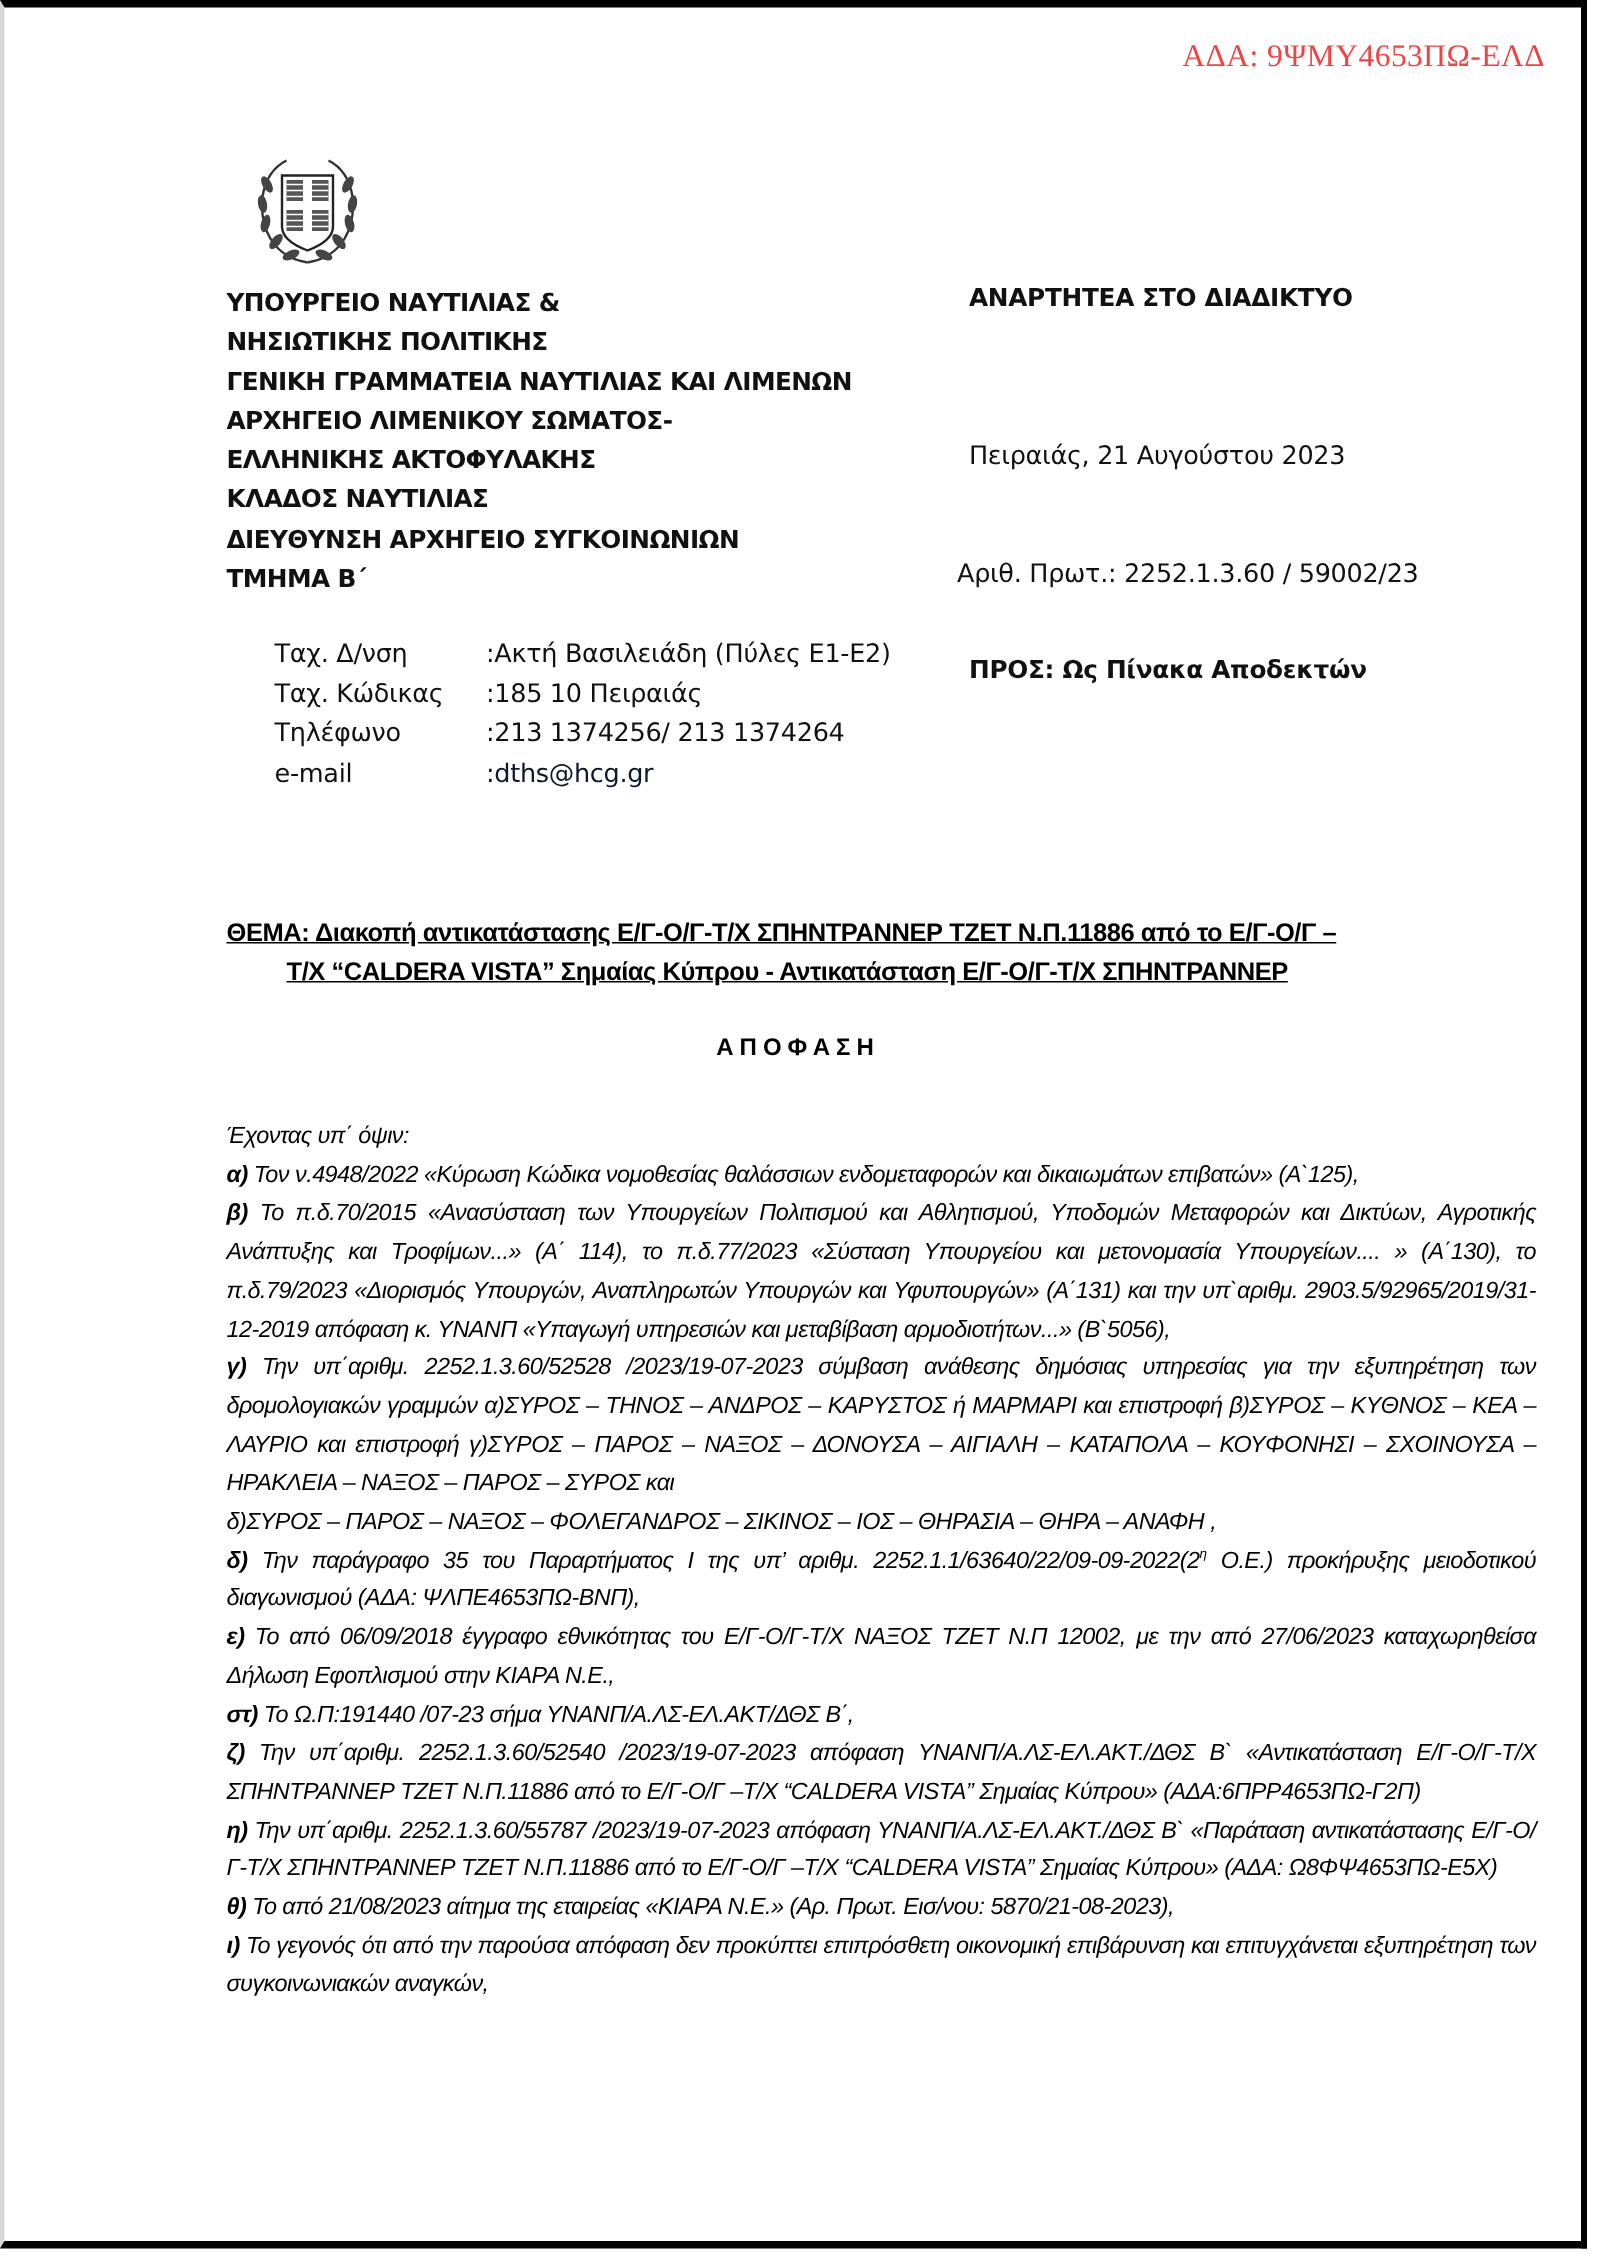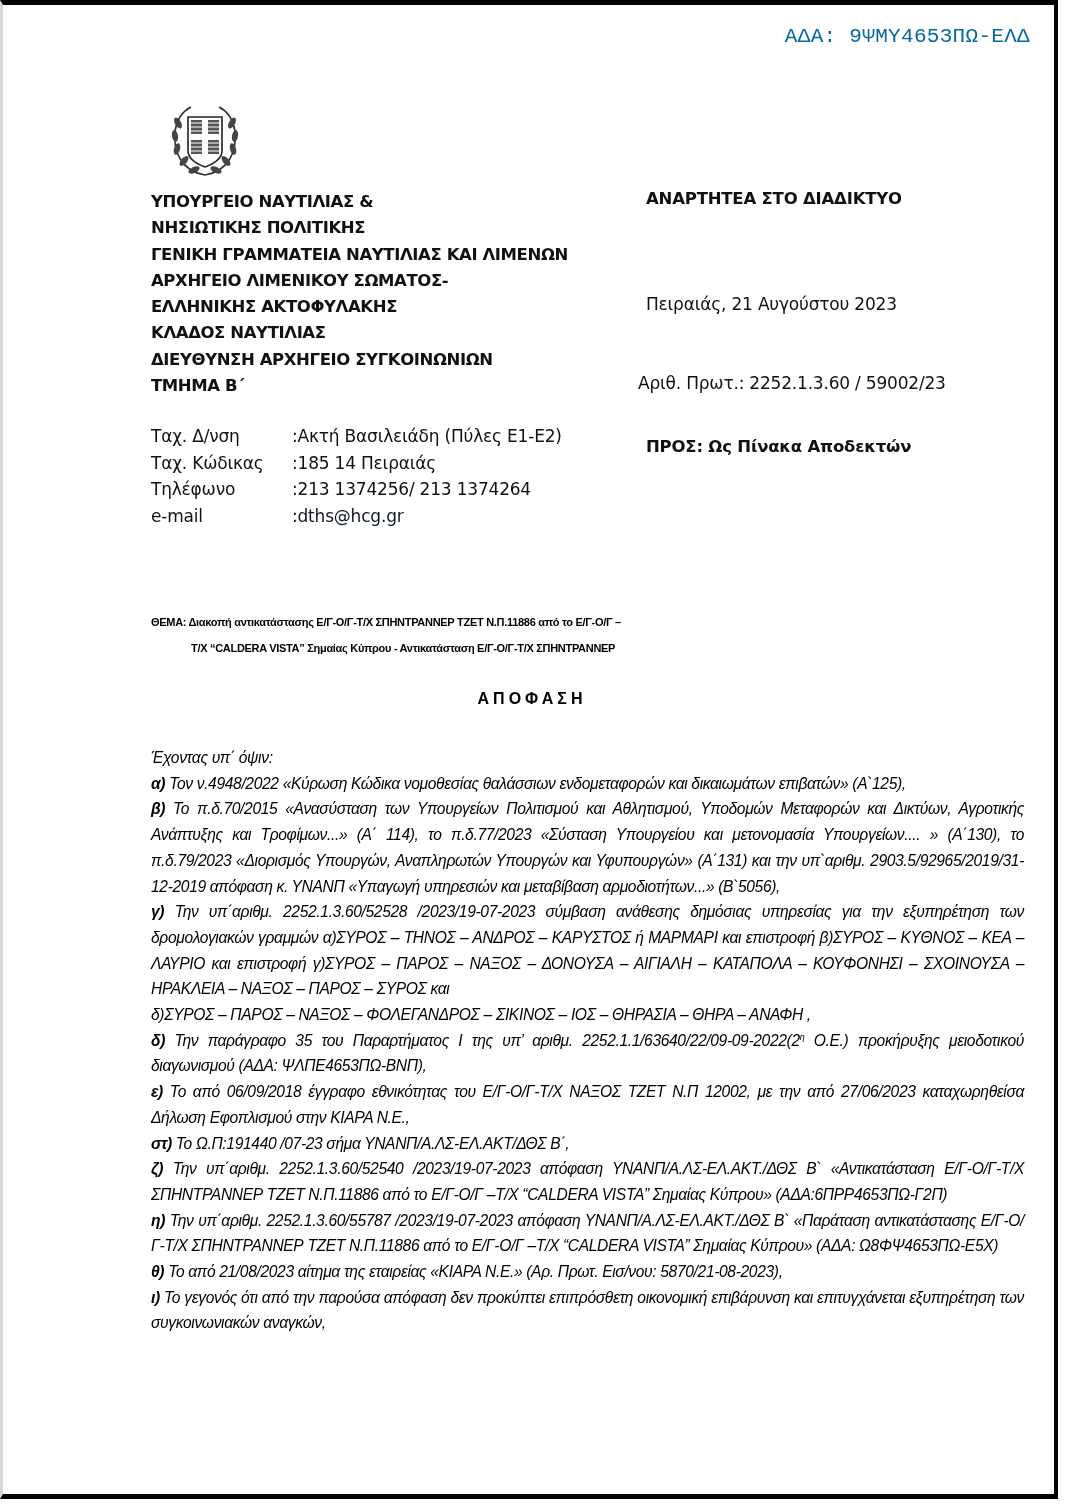--- a/index.html
+++ b/index.html
@@ -5,44 +5,45 @@
     html, body { margin: 0; padding: 0; background: #ffffff; }
     body { width: 1072px; height: 1507px; position: relative; overflow: hidden; }
     .page {
       position: absolute; left: 0; top: 0; width: 1058px; height: 1499px;
       border-top: 5px solid #000; border-right: 4px solid #000; border-bottom: 5px solid #000;
       border-left: 3px solid #d6d6d6;
       box-sizing: border-box; background: #fff;
     }
     .ada {
       position: absolute; top: 20px; right: 24px;
-      font-family: Liberation Mono, monospace; font-size: 21px; color: #0369a1;
+      font-family: Liberation Serif, serif; font-size: 21px; color: #ef4444;
       letter-spacing: 0.3px;
     }
     .emblem { position: absolute; left: 166px; top: 96px; width: 72px; height: 80px; }
     .doc { font-family: "DejaVu Sans", sans-serif; color: #111; }
     .hdr-left {
       position: absolute; left: 148px; top: 184px; width: 470px;
       font-family: "DejaVu Sans", sans-serif; font-size: 16.5px; line-height: 26.3px; font-weight: bold;
       letter-spacing: -0.4px;
     }
     .hdr-left .line { white-space: nowrap; }
     .contact { position: absolute; left: 148px; top: 418px; font-size: 17px; line-height: 26.5px; letter-spacing: -0.2px; }
     .contact .row { display: flex; white-space: nowrap; }
-    .contact .k { width: 141px; }
+    .contact .k { width: 141px; margin-left: 32px; }
     .contact a { color: #0f172a; }
     .right-block { position: absolute; font-size: 17px; white-space: nowrap; letter-spacing: -0.2px; }
     .posted { left: 643px; top: 184px; font-weight: bold; font-size: 16.5px; }
     .date { left: 643px; top: 289px; }
     .protocol { left: 635px; top: 368px; }
     .to { left: 643px; top: 432px; font-weight: bold; font-size: 16.5px; }
     .subject {
       position: absolute; left: 148px; top: 604px; width: 874px;
-      font-family: "Liberation Sans", sans-serif; font-weight: bold; font-size: 11px; line-height: 26px;
+      font-family: "Liberation Sans", sans-serif; font-weight: bold; font-size: 17px; line-height: 26px;
       letter-spacing: -0.3px;
+      text-decoration: underline;
     }
     .subject .s-line { white-space: nowrap; }
     .subject .indent { padding-left: 40px; }
     .decision-title {
       position: absolute; left: 0; width: 1058px; top: 685px; text-align: center;
       font-family: "Liberation Sans", sans-serif; font-weight: bold; font-size: 16px; letter-spacing: 4px;
     }
     .body {
       position: absolute; left: 148px; top: 740px; width: 873px;
       font-family: "Liberation Sans", sans-serif; font-style: italic; font-size: 15.6px; line-height: 25.7px;
@@ -111,21 +112,21 @@
     <div class="line">ΤΜΗΜΑ Β΄</div>
   </div>
 
   <div class="contact doc">
     <div class="row">
       <span class="k">Ταχ. Δ/νση</span>
       <span>:Ακτή Βασιλειάδη (Πύλες Ε1-Ε2)</span>
     </div>
     <div class="row">
       <span class="k">Ταχ. Κώδικας</span>
-      <span>:185 14 Πειραιάς</span>
+      <span>:185 10 Πειραιάς</span>
     </div>
     <div class="row">
       <span class="k">Τηλέφωνο</span>
       <span>:213 1374256/ 213 1374264</span>
     </div>
     <div class="row">
       <span class="k">e-mail</span>
       <span>:</span>
         <a>dths@hcg.gr</a>
     </div>

